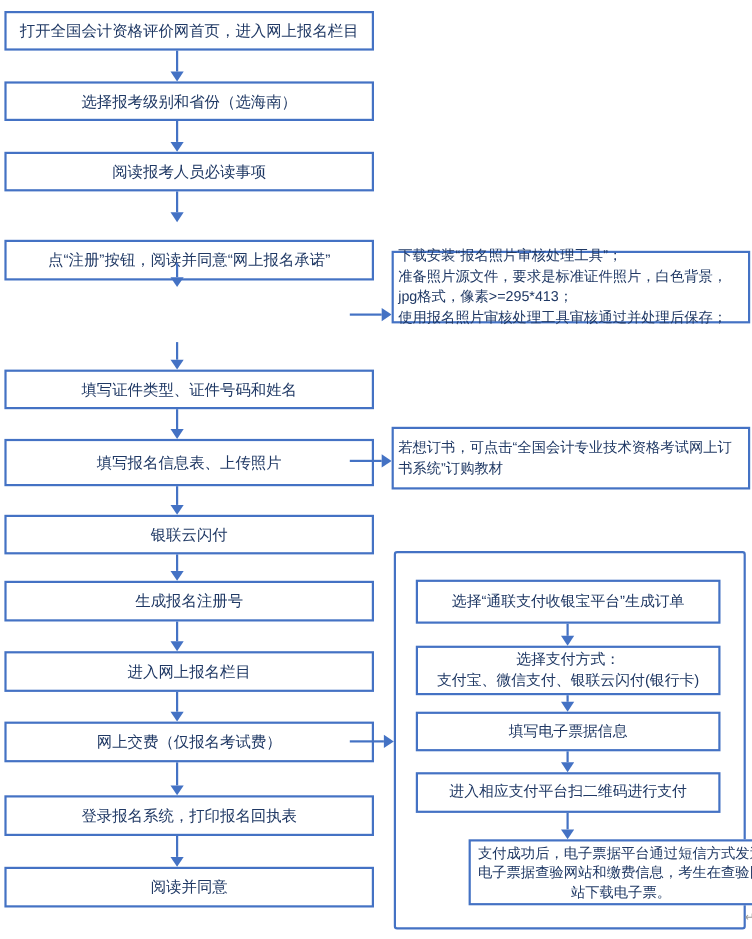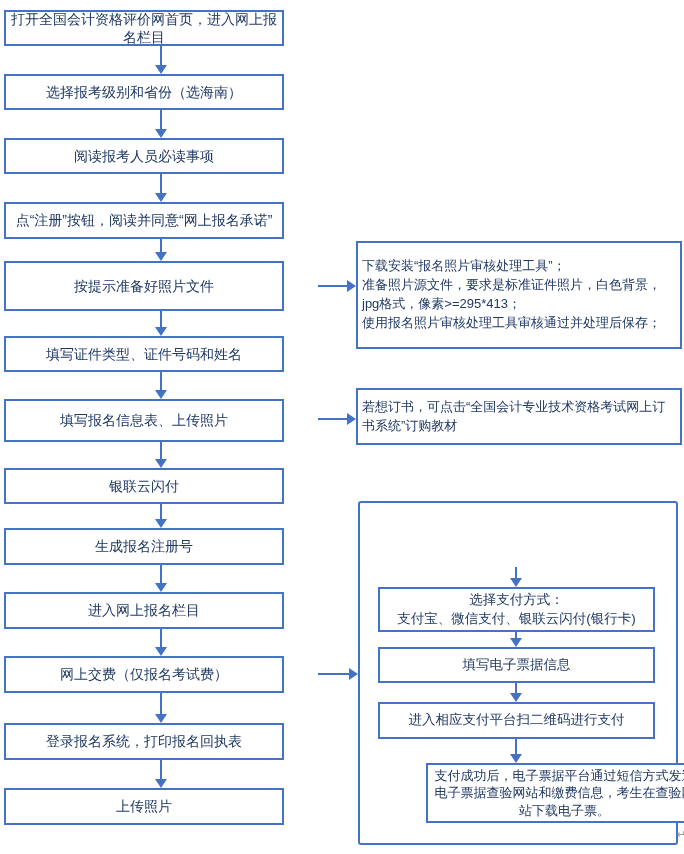--- a/index.html
+++ b/index.html
@@ -7,21 +7,21 @@
     position:relative;
     width:684px;height:854px;
     background:#ffffff;
     font-family:"Liberation Sans","DejaVu Sans",sans-serif;
     color:#1f3864;
     overflow:hidden;
   }
   
   .box{
     position:absolute;
-    left:4px;width:280px;
+    left:4px;width:336px;
     box-sizing:border-box;
     border:2px solid #4472c4;
     background:#ffffff;
     display:flex;align-items:center;justify-content:center;
     text-align:center;
     font-size:14px;line-height:1.3;
     padding:0 2px;
   }
   
   .note{
@@ -92,25 +92,22 @@
 
   <div class="box" style="top:10px;height:36px">
       <span>打开全国会计资格评价网首页，进入网上报名栏目</span>
     </div>
   <div class="box" style="top:74px;height:36px">
       <span>选择报考级别和省份（选海南）</span>
     </div>
   <div class="box" style="top:138px;height:36px">
       <span>阅读报考人员必读事项</span>
     </div>
-  <div class="box" style="top:202px;height:37px">
+  <div class="box" style="top:218px;height:37px">
       <span>点“注册”按钮，阅读并同意“网上报名承诺”</span>
-    </div>
-  <div class="box" style="top:261px;height:50px">
-      <span>按提示准备好照片文件</span>
     </div>
   <div class="box" style="top:336px;height:36px">
       <span>填写证件类型、证件号码和姓名</span>
     </div>
   <div class="box" style="top:399px;height:43px">
       <span>填写报名信息表、上传照片</span>
     </div>
   <div class="box" style="top:468px;height:36px">
       <span>银联云闪付</span>
     </div>
@@ -120,52 +117,55 @@
   <div class="box" style="top:592px;height:37px">
       <span>进入网上报名栏目</span>
     </div>
   <div class="box" style="top:656px;height:37px">
       <span>网上交费（仅报名考试费）</span>
     </div>
   <div class="box" style="top:723px;height:37px">
       <span>登录报名系统，打印报名回执表</span>
     </div>
   <div class="box" style="top:788px;height:37px">
-      <span>上传照片</span>
+      <span>阅读并同意</span>
     </div>
 
   <div class="arrow-v" style="left:160px;top:46px;height:19px"></div>
   <div class="arrow-v" style="left:160px;top:110px;height:19px"></div>
   <div class="arrow-v" style="left:160px;top:174px;height:19px"></div>
   <div class="arrow-v" style="left:160px;top:239px;height:13px"></div>
   <div class="arrow-v" style="left:160px;top:311px;height:16px"></div>
   <div class="arrow-v" style="left:160px;top:372px;height:18px"></div>
   <div class="arrow-v" style="left:160px;top:442px;height:17px"></div>
   <div class="arrow-v" style="left:160px;top:504px;height:15px"></div>
   <div class="arrow-v" style="left:160px;top:565px;height:18px"></div>
   <div class="arrow-v" style="left:160px;top:629px;height:18px"></div>
   <div class="arrow-v" style="left:160px;top:693px;height:21px"></div>
   <div class="arrow-v" style="left:160px;top:760px;height:19px"></div>
 
   <div class="arrow-h" style="left:318px;top:285px;width:29px"></div>
   <div class="arrow-h" style="left:318px;top:418px;width:29px"></div>
   <div class="arrow-h" style="left:318px;top:673px;width:31px"></div>
 
-  <div class="note pre" style="top:241px;height:108px">
+  <div class="note pre" style="top:228px;height:66px">
     <span>下载安装“报名照片审核处理工具”；
 准备照片源文件，要求是标准证件照片，白色背景，
 jpg格式，像素&gt;=295*413；
 使用报名照片审核处理工具审核通过并处理后保存；</span>
   </div>
   <div class="note" style="top:388px;height:57px">
     <span>若想订书，可点击“全国会计专业技术资格考试网上订书系统”订购教材</span>
   </div>
 
   <div class="panel"></div>
 
+  <div class="pbox" style="top:527px;height:40px">
+      <span>选择“通联支付收银宝平台”生成订单</span>
+    </div>
   <div class="pbox pre" style="top:587px;height:45px"><span class="pre">选择支付方式：
 支付宝、微信支付、银联云闪付(银行卡)</span></div>
   <div class="pbox" style="top:647px;height:36px">
       <span>填写电子票据信息</span>
     </div>
   <div class="pbox" style="top:702px;height:37px">
       <span>进入相应支付平台扫二维码进行支付</span>
     </div>
   <div class="pbox small" style="top:763px;height:60px">
       <span>支付成功后，电子票据平台通过短信方式发送电子票据查验网站和缴费信息，考生在查验网站下载电子票。</span>

